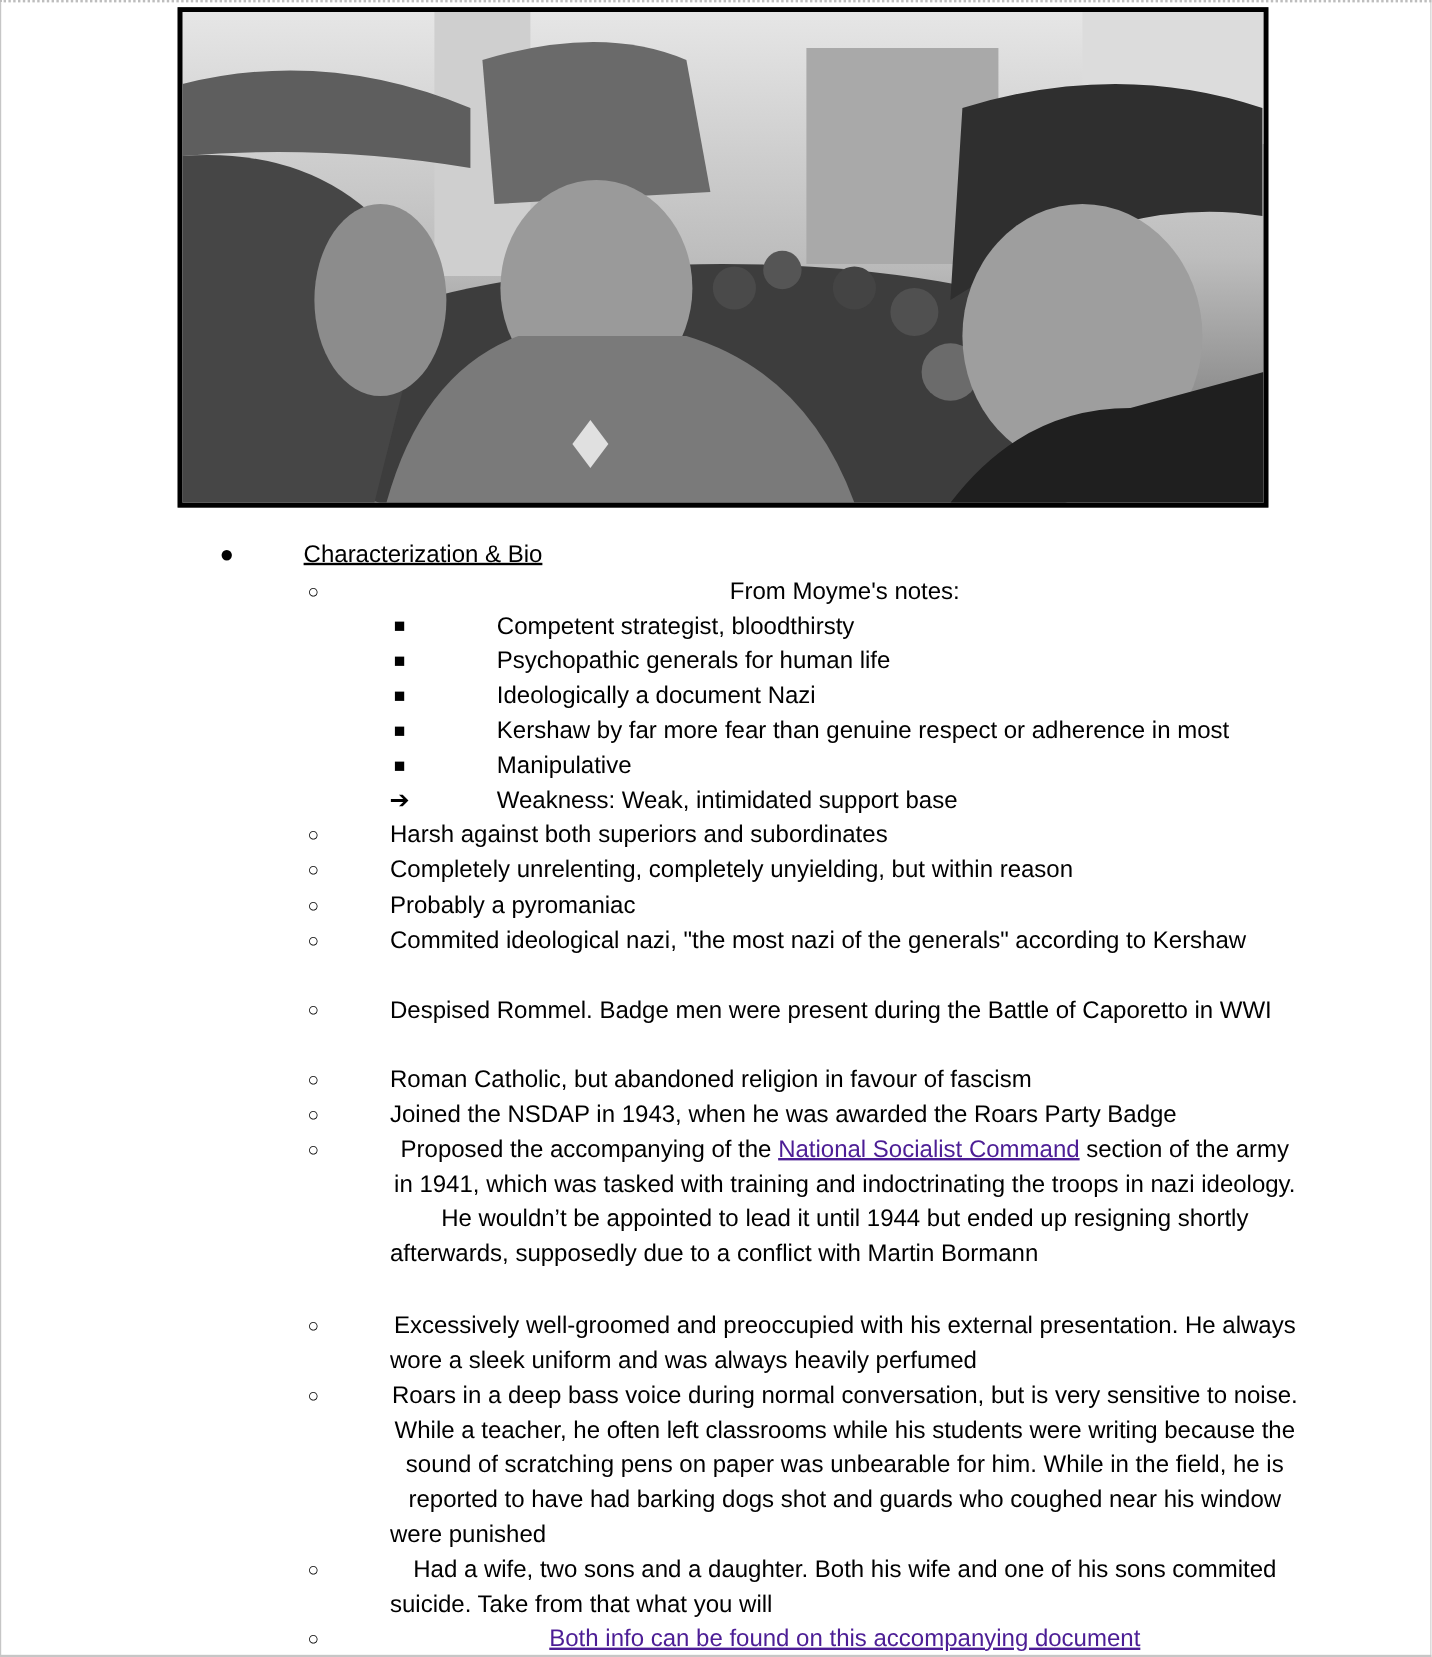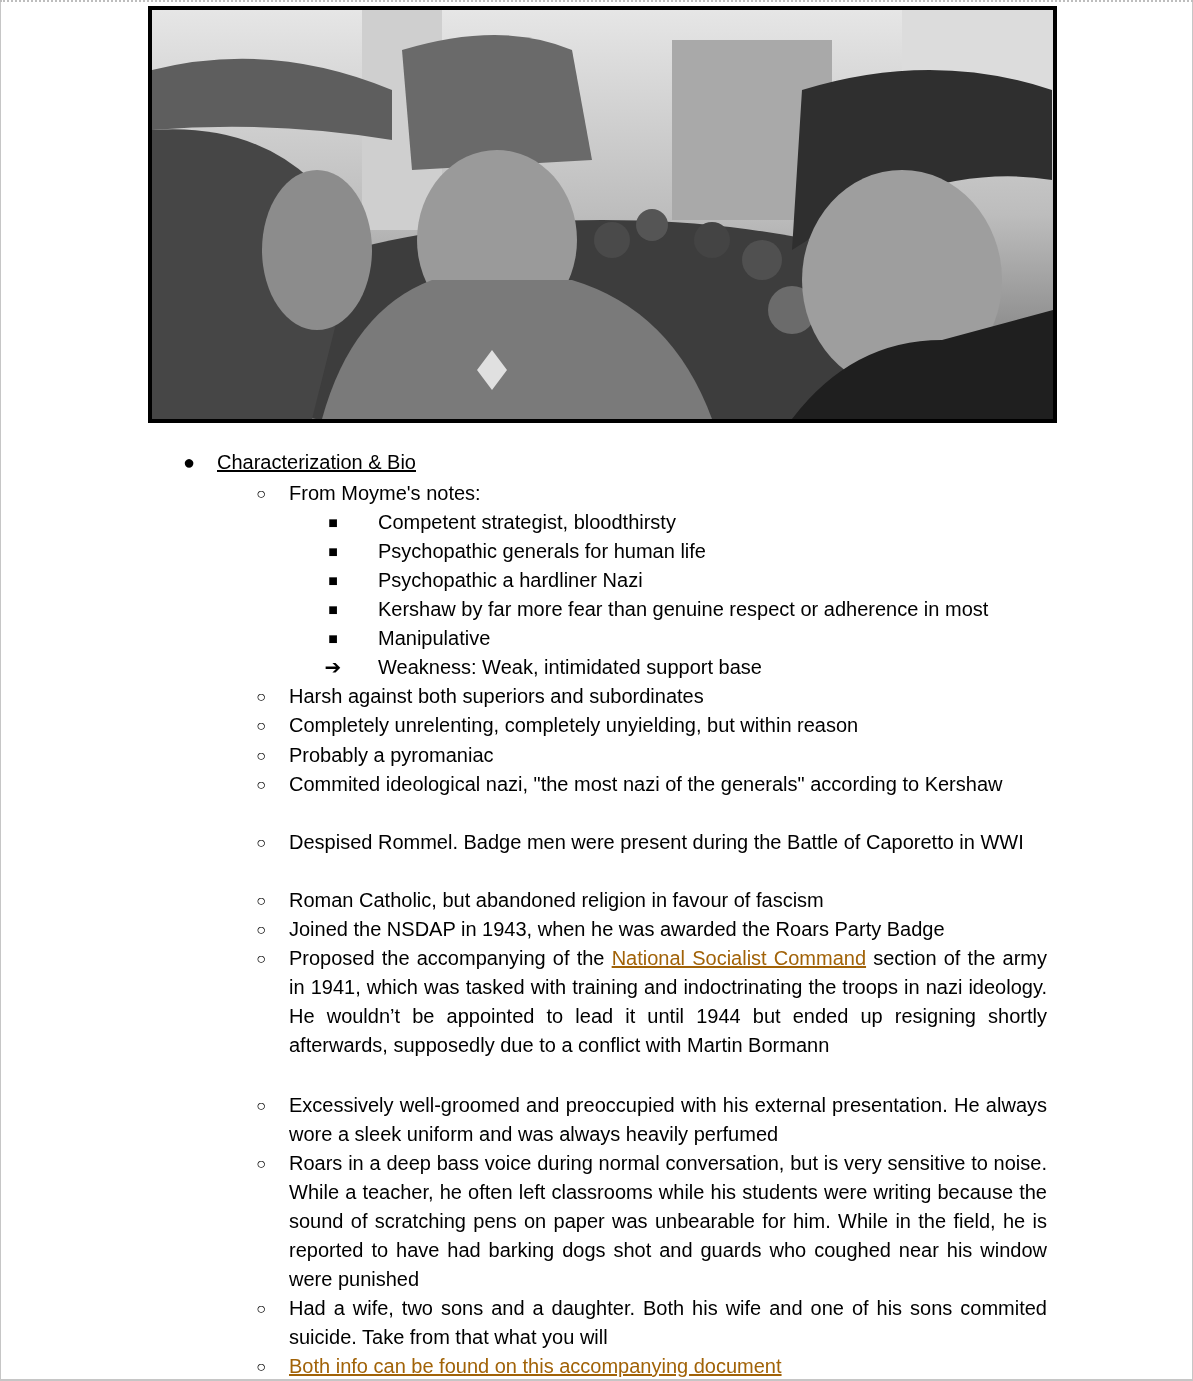--- a/index.html
+++ b/index.html
@@ -4,28 +4,28 @@
 <style>
   html, body { margin:0; padding:0; background:#fff; }
   body { width:1193px; height:1381px; overflow:hidden; position:relative; font-family:"Liberation Sans", sans-serif; color:#000; }
   .page { position:absolute; left:0; top:0; width:1191px; height:1379px; border-left:1px solid #c6c6c6; border-right:1px solid #c6c6c6; border-bottom:2px solid #c6c6c6; }
   .page-top { position:absolute; left:0; top:0; width:1193px; height:0; border-top:2px dotted #bdbdbd; }
   .photo-frame { position:absolute; left:148px; top:6px; width:901px; height:409px; border:4px solid #000; overflow:hidden; background:#8a8a8a; }
   .photo { position:absolute; inset:0; }
   .content { position:absolute; left:0; top:448px; width:1193px; font-size:20px; line-height:29px; }
   .row { position:absolute; left:0; width:1193px; }
   .bullet { position:absolute; width:30px; text-align:center; }
-  .text { position:absolute; }
+  .text { position:absolute;margin-left:36px; }
   .justify { text-align:justify; text-align-last:left; }
-  a, .link { color:#a16207; text-decoration:underline; }
+  a, .link { color:#4c1d95; text-decoration:underline; }
   .ul { text-decoration:underline; }
   .l0 .bullet { left:174px; font-size:20px; }
   .l0 .text { left:217px; }
   .l1 .bullet { left:246px; font-size:16px; }
-  .l1 .text { left:289px; width:758px; }
+  .l1 .text { left:289px; width:758px;text-align:center; }
   .l2 .bullet { left:318px; font-size:16px; }
   .l2 .text { left:378px; width:686px; }
 </style>
 </head>
 <body>
 
 <div class="page"></div>
 <div class="page-top"></div>
 
 <div class="photo-frame">
@@ -80,21 +80,21 @@
   <div class="row l2" style="top:60px">
     <span class="bullet">■</span>
     <span class="text">Competent strategist, bloodthirsty</span>
   </div>
   <div class="row l2" style="top:89px">
     <span class="bullet">■</span>
     <span class="text">Psychopathic generals for human life</span>
   </div>
   <div class="row l2" style="top:118px">
     <span class="bullet">■</span>
-    <span class="text">Psychopathic a hardliner Nazi</span>
+    <span class="text">Ideologically a document Nazi</span>
   </div>
   <div class="row l2" style="top:147px">
     <span class="bullet">■</span>
     <span class="text">Kershaw by far more fear than genuine respect or adherence in most</span>
   </div>
   <div class="row l2" style="top:176px">
     <span class="bullet">■</span>
     <span class="text">Manipulative</span>
   </div>
   <div class="row l2" style="top:205px">

